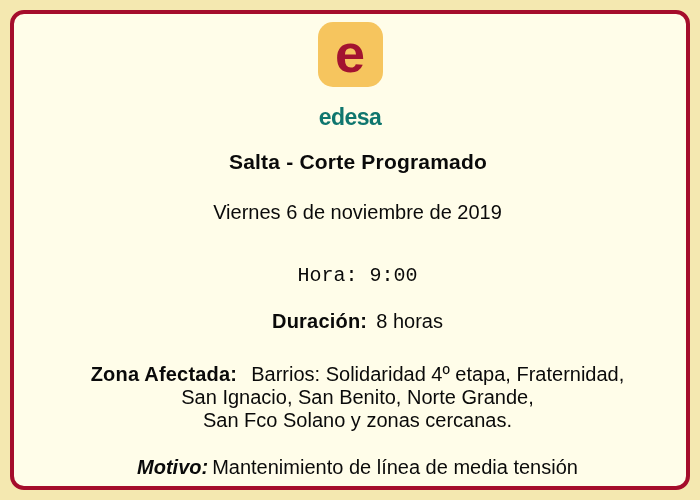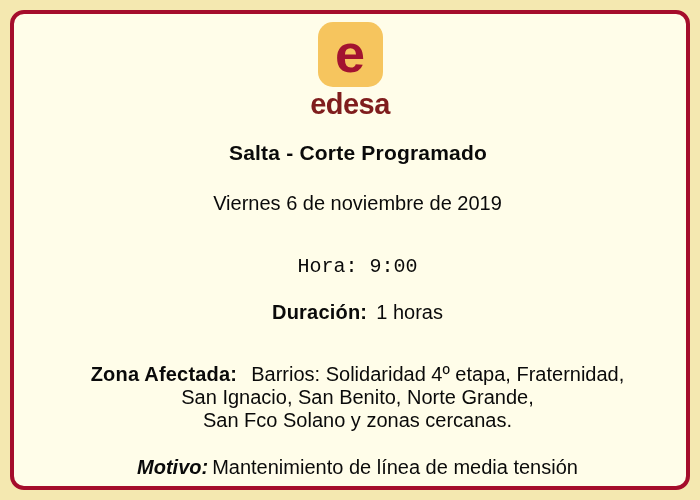--- a/index.html
+++ b/index.html
@@ -31,41 +31,41 @@
   }
   .logo-square .logo-letter {
     color: #A31330;
     font-size: 54px;
     font-weight: bold;
     line-height: 1;
     position: relative;
     top: -2px;
   }
   .wordmark {
-    margin-top: 2px;
-    color: #7f1d1d;
-    font-size: 29px;
+    margin-top: 18px;
+    color: #0f766e;
+    font-size: 23px;
     font-weight: bold;
     letter-spacing: -0.5px;
     line-height: 1.1;
   }
 
   .title {
     margin-top: 20px;
     font-size: 21px;
     font-weight: bold;
     letter-spacing: 0.2px;
     padding-left: 16px;
   }
   .line { font-size: 20px; line-height: 1.15; padding-left: 15px; }
   .date     { margin-top: 27px; }
   .time     { margin-top: 40px; font-family: Liberation Mono, monospace; }
   .duration { margin-top: 23px; }
   .duration strong { margin-right: 9px; letter-spacing: 0.2px; }
-  .zone     { margin-top: 39px; }
+  .zone     { margin-top: 30px; }
   .zone strong { margin-right: 14px; letter-spacing: 0.2px; }
   .reason   { margin-top: 24px; }
   .reason strong { margin-right: 4px; font-style: italic; }
 </style>
 </head>
 <body>
 
 <div class="card">
 
   <div class="logo-square">
@@ -74,21 +74,21 @@
 
   <div class="wordmark">edesa</div>
 
   <div class="title">Salta - Corte Programado</div>
 
   <p class="line date">Viernes 6 de noviembre de 2019</p>
 
   <p class="line time">Hora: 9:00</p>
 
   <p class="line duration">
-    <strong>Duración:</strong><span>1 horas</span>
+    <strong>Duración:</strong><span>8 horas</span>
   </p>
 
   <p class="line zone">
     <span><strong>Zona Afectada:</strong><span>Barrios: Solidaridad 4º etapa, Fraternidad,</span></span><br>
     <span>San Ignacio, San Benito, Norte Grande,</span><br>
     <span>San Fco Solano y zonas cercanas.</span>
   </p>
 
   <p class="line reason">
     <strong>Motivo:</strong><span>Mantenimiento de línea de media tensión</span>

